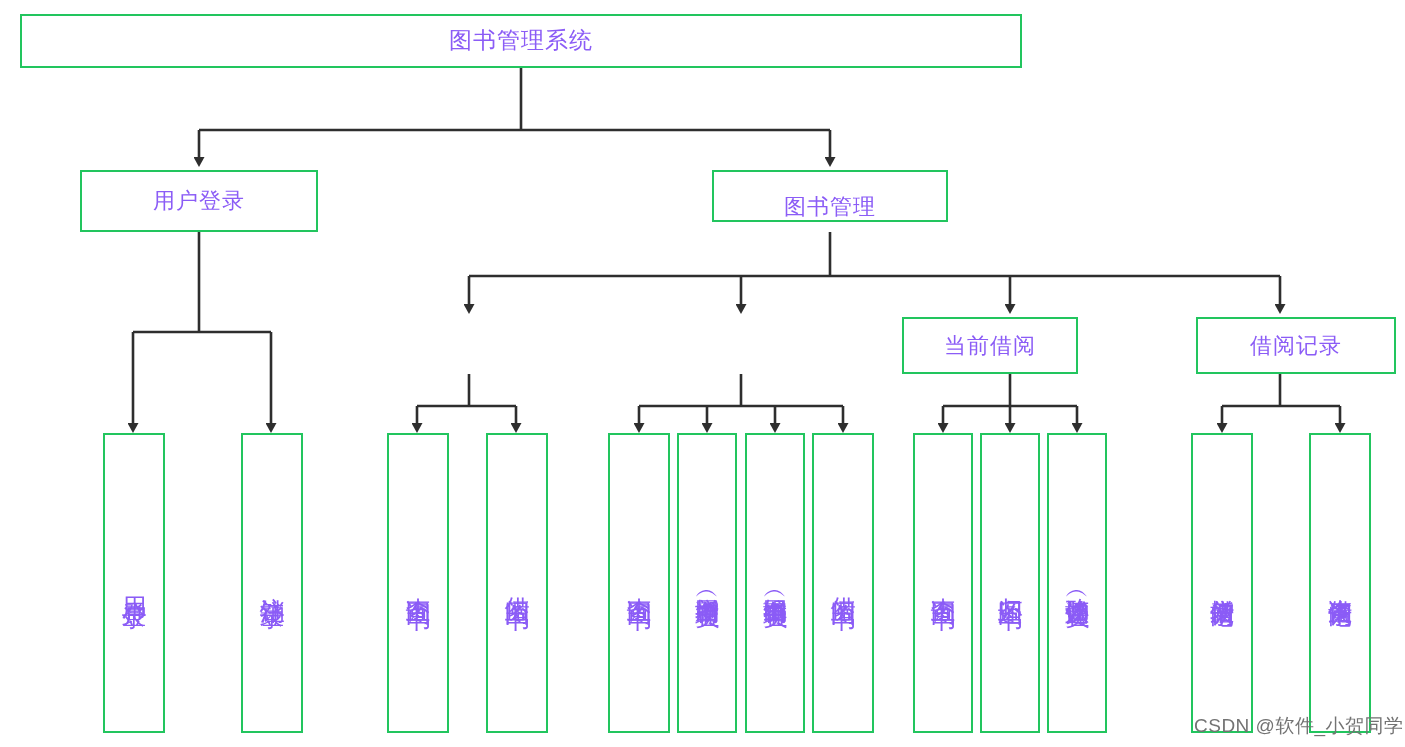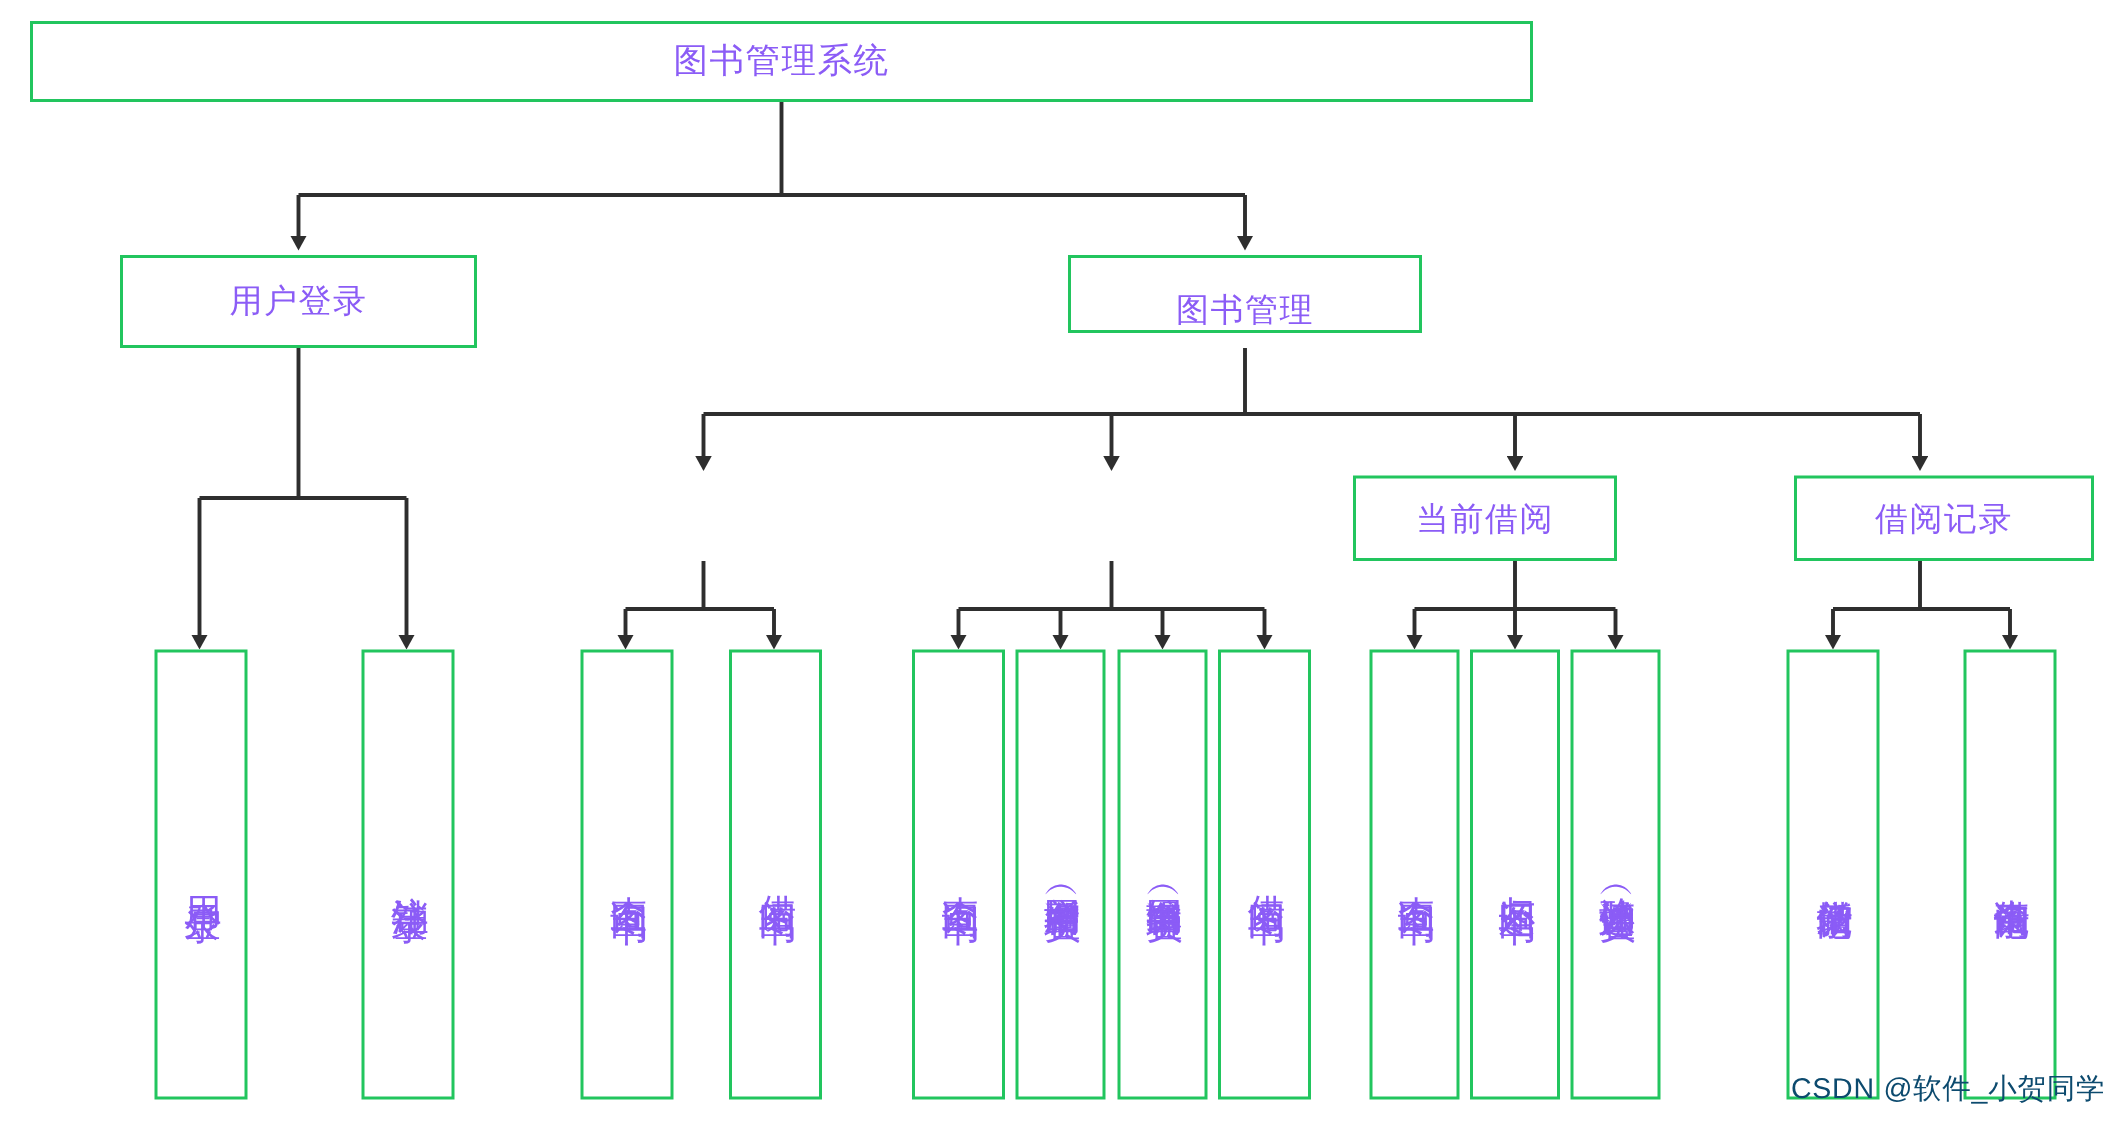--- a/index.html
+++ b/index.html
@@ -63,21 +63,21 @@
     line-height: 1.02;
     letter-spacing: 3px;
     max-height: 100%;
   }
   .node.v.narrow .lbl {
     font-size: 24px;
     letter-spacing: 1px;
   }
   .watermark {
     position: absolute;
-    color: #0c4a6e;
+    color: #737373;
     font-size: 19px;
     white-space: nowrap;
     z-index: 5;
     letter-spacing: 0.5px;
   }
 </style>
 </head>
 <body>
 
 <div id="canvas">

